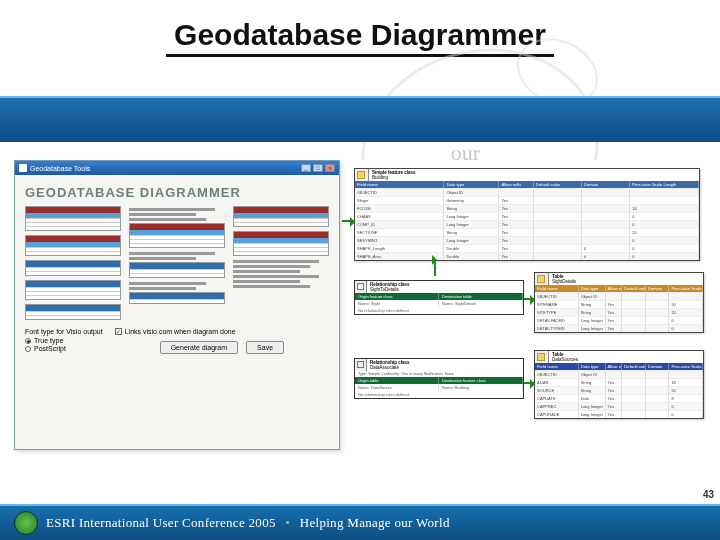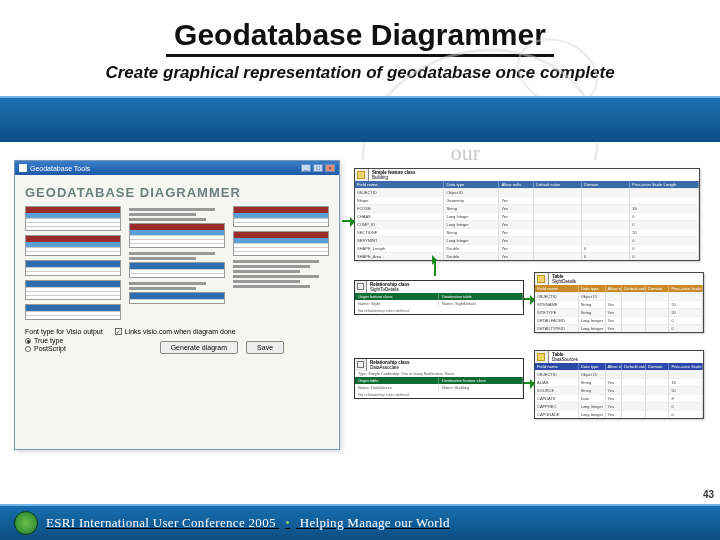--- a/index.html
+++ b/index.html
@@ -116,21 +116,21 @@
   .rel-head .corner::before{content:"";position:absolute;top:2px;left:2px;width:5px;height:5px;border:1px solid #777;}
   .rel-head .t{padding:1px 3px;}
   .rel-bar{background:#0f6b34;color:#fff;display:flex;}
   .rel-bar .rc{flex:1;padding:1px 3px;font-size:4px;border-right:1px solid rgba(255,255,255,.3);}
   .rel-sub{display:flex;font-size:4px;}
   .rel-sub .rc{flex:1;padding:1px 3px;border-right:1px solid #ddd;color:#555;}
   .footer {
     position:absolute; left:0; bottom:0; width:720px; height:36px;
     background: linear-gradient(#166fae,#0d4d82);
     border-top:2px solid #6fb4e8;
-    display:flex; align-items:center; padding:0 14px;text-decoration:underline;
+    display:flex; align-items:center; padding:0 14px;
   }
   .footer-logo {
     width:24px;height:24px;border-radius:50%;
     background: radial-gradient(#6cc04a,#1e7a2e);
     border:1px solid #0a3a12; margin-right:8px;
   }
   .footer-text{ font-family:cursive; color:#fff; font-size:13px; letter-spacing:.3px;}
   .footer-dot{ color:#8fd06a; margin:0 6px;}
   .page-num{
     position:absolute; right:6px; bottom:40px;
@@ -139,21 +139,20 @@
 </style>
 </head>
 <body>
 
 <div class="bg-swirl"></div>
 <div class="bg-text">Manage</div>
 <div class="bg-text2">our</div>
 
 <div class="title-wrap">
   <div class="main-title">Geodatabase Diagrammer</div>
-  <div class="subtitle">Create graphical representation of geodatabase once complete</div>
 </div>
 
 <div class="blue-band"></div>
 
 <div class="content-area">
 
   <div class="app-window">
     <div class="titlebar">
       <div class="tb-icon"></div>
       <div class="tb-text">Geodatabase Tools</div>

